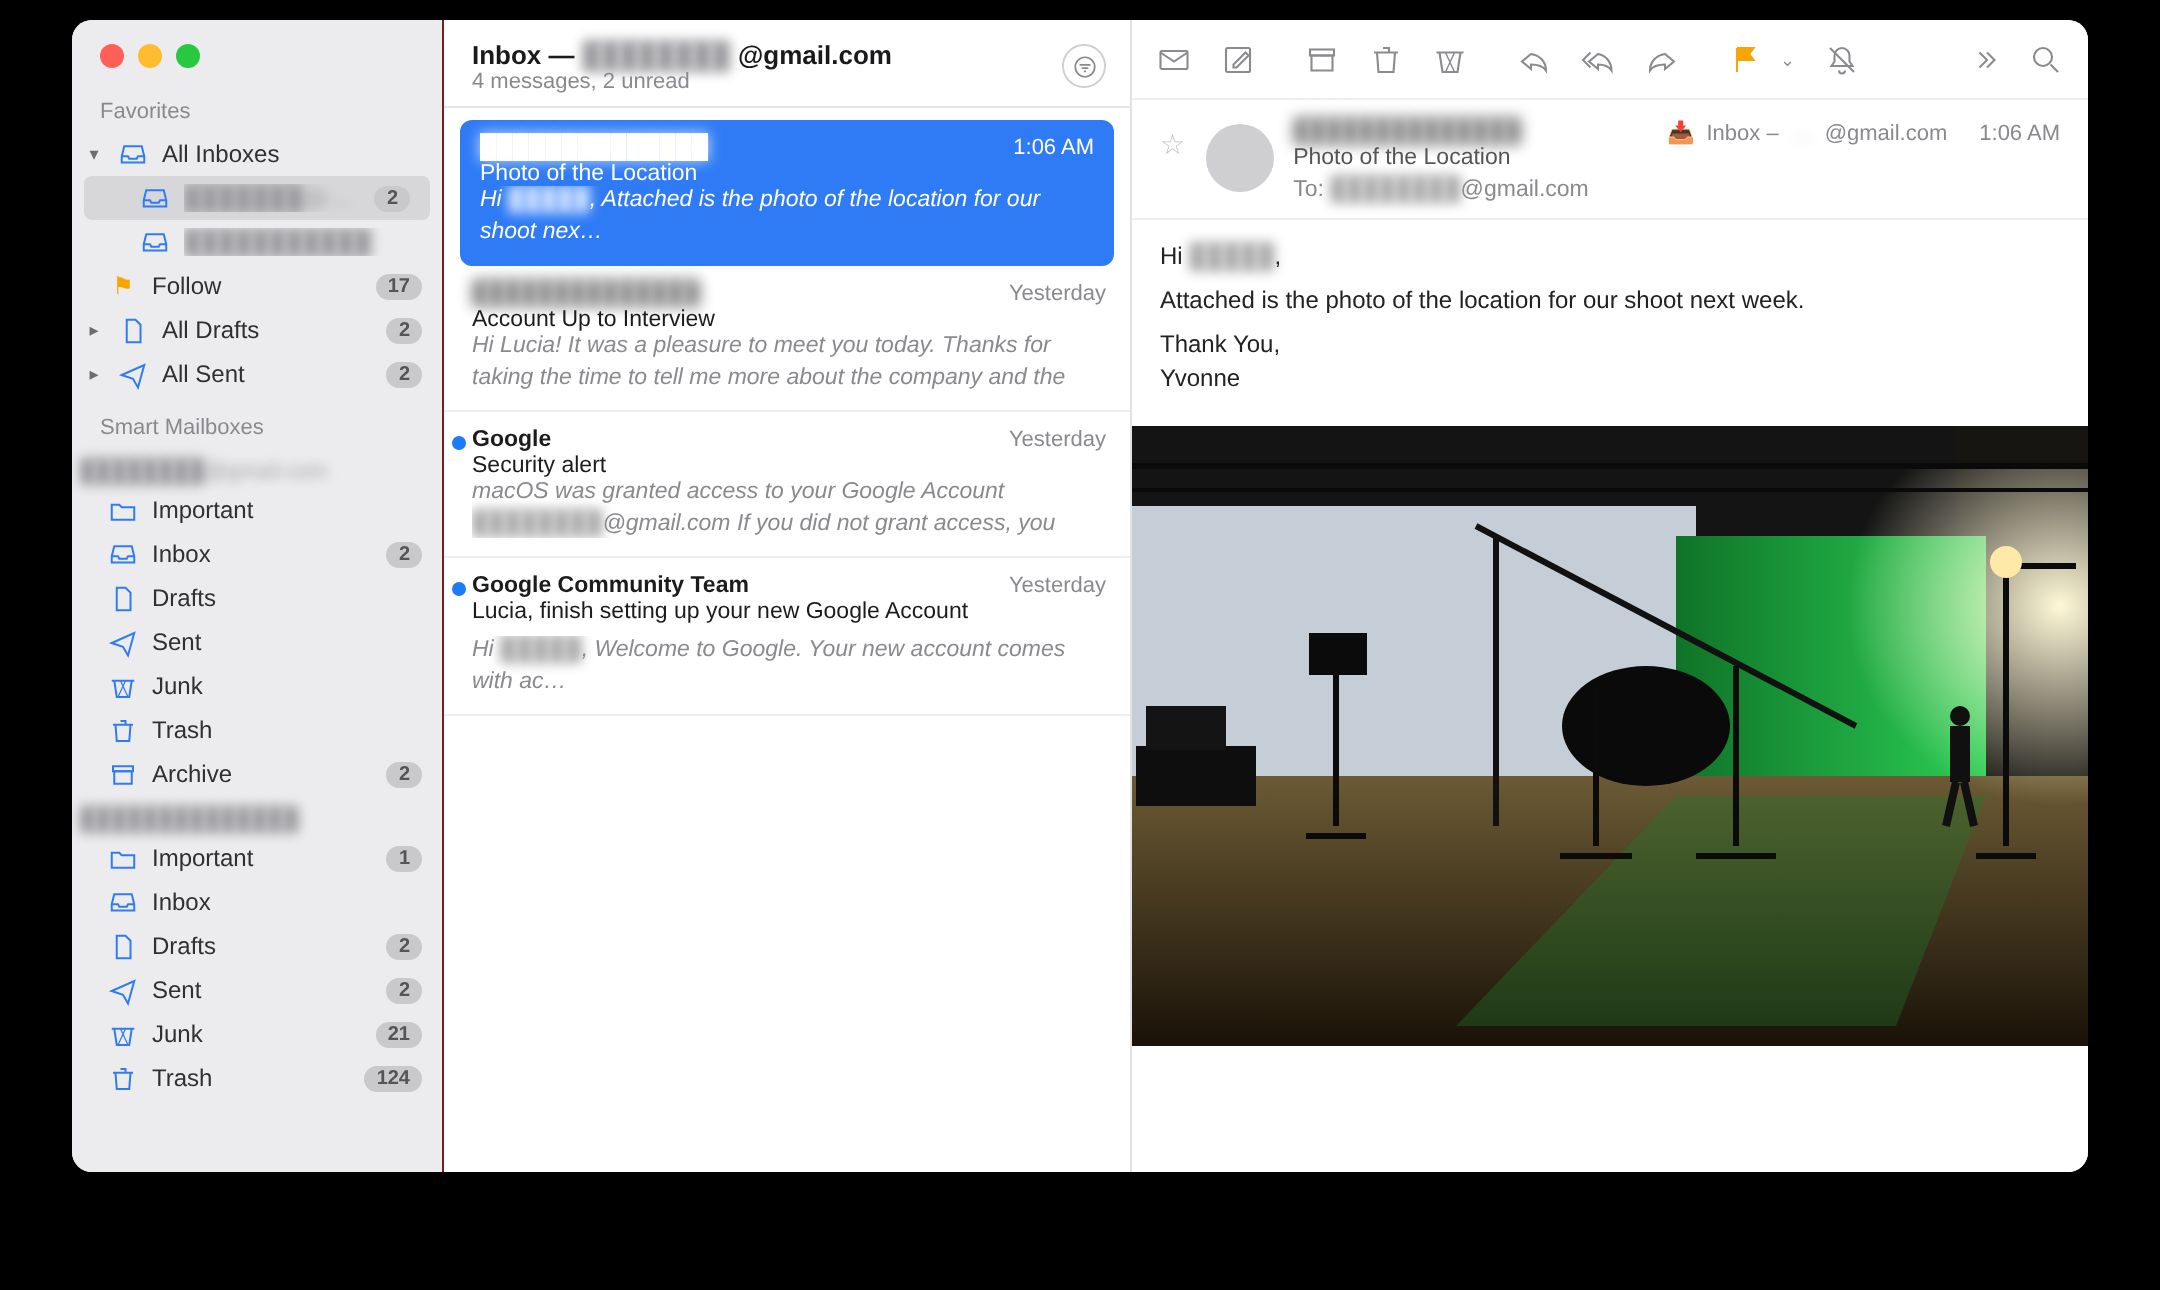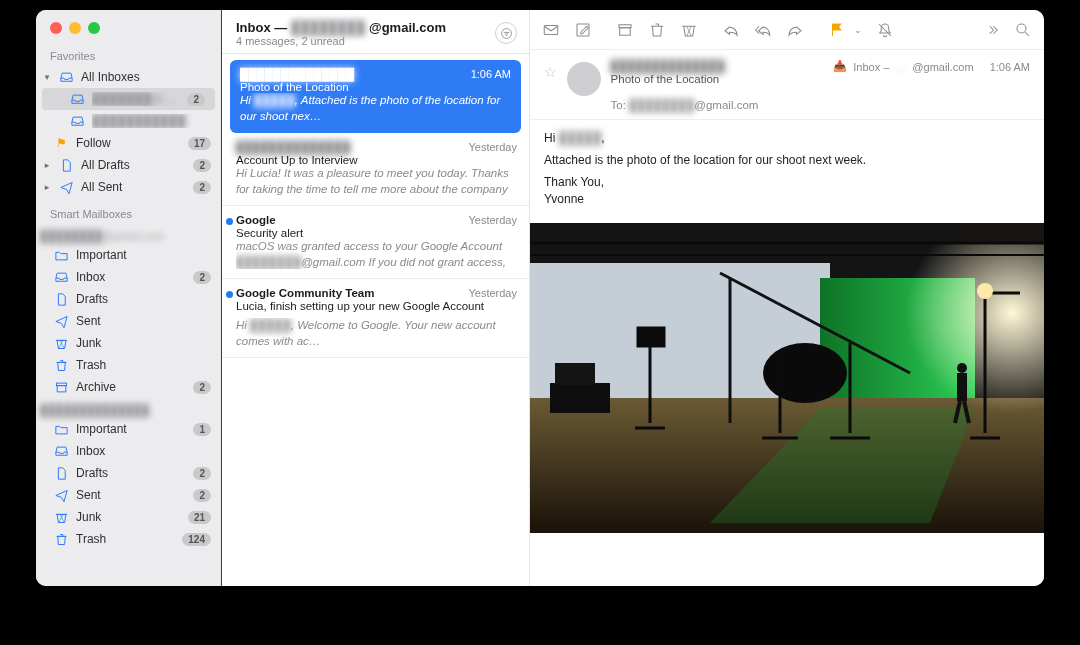--- a/index.html
+++ b/index.html
@@ -18,21 +18,21 @@
   .sb-item.sub.selected { background:#d7d7da; border-radius:4px; margin:0 6px; padding-left:28px;}
   .sb-item .disclosure { width:10px; text-align:center; color:#6d6d70; font-size:9px; margin-left:-12px;}
   .sb-item .label { flex:1; white-space:nowrap; overflow:hidden; text-overflow:ellipsis; color:#303032;}
   .sb-item .label.blur { color:transparent; text-shadow:0 0 6px #9a9a9e; }
   .sb-item .badge { background:#c9c9cc; color:#555; font-size:10px; font-weight:600; border-radius:8px; padding:1px 6px; min-width:16px; text-align:center;}
   .sb-icon { width:15px; height:14px; display:inline-flex; align-items:center; justify-content:center; color:#2f7bf6; flex-shrink:0;}
   .sb-scroll { overflow-y:auto; flex:1; }
   .sb-acct { padding:6px 12px 2px 4px; font-size:11px; color:transparent; text-shadow:0 0 6px #9a9a9e; }
 
   
-  .msglist { width:308px; background:#fff; display:flex; flex-direction:column; border-right:1px solid #e2e2e4;}
+  .msglist { width:344px; background:#fff; display:flex; flex-direction:column; border-right:1px solid #e2e2e4;}
   .ml-header { padding:10px 12px 6px 14px; border-bottom:1px solid #e6e6e8; display:flex; align-items:flex-start; gap:8px;}
   .ml-header .titles { flex:1; }
   .ml-header h1 { font-size:13px; font-weight:700; color:#1a1a1c; display:flex; align-items:center; gap:4px;}
   .ml-header h1 .blur { color:transparent; text-shadow:0 0 6px #9a9a9e; font-weight:700;}
   .ml-header .sub { font-size:11px; color:#8a8a8e; }
   .ml-filter { width:22px; height:22px; border:1px solid #cfcfd2; border-radius:11px; display:flex; align-items:center; justify-content:center; color:#8a8a8e; margin-top:2px;}
   .ml-item { padding:8px 12px 9px 14px; border-bottom:1px solid #eee; font-size:11.5px; position:relative; cursor:default;}
   .ml-item .dot { position:absolute; left:4px; top:12px; width:7px; height:7px; border-radius:50%; background:#1e7bf6;}
   .ml-item .row1 { display:flex; justify-content:space-between; align-items:baseline;}
   .ml-item .sender { font-weight:700; color:#1c1c1e; }
@@ -55,21 +55,21 @@
   .tb-icon svg { width:18px; height:18px; stroke:#8b8b8f; fill:none; stroke-width:1.4; }
   .tb-icon.flag svg { fill:#f7a500; stroke:#f7a500;}
   .tb-caret { font-size:9px; color:#8b8b8f; margin-left:-6px;}
 
   .msg-header { padding:10px 14px 8px 14px; border-bottom:1px solid #eee; display:flex; gap:10px; position:relative;}
   .star { color:#c4c4c7; font-size:14px; margin-top:4px;}
   .avatar { width:34px; height:34px; border-radius:50%; background:#cfcfd2; margin-top:2px;}
   .mh-lines { flex:1; font-size:11.5px; }
   .mh-from { font-weight:600; color:transparent; text-shadow:0 0 7px #888; }
   .mh-subject { color:#555; margin-top:1px;}
-  .mh-to { color:#8a8a8e; margin-top:14px;}
+  .mh-to { color:#8a8a8e; margin-top:4px;}
   .mh-to .blur { color:transparent; text-shadow:0 0 6px #aaa;}
   .mh-right { position:absolute; right:14px; top:10px; font-size:11px; color:#8a8a8e; display:flex; align-items:center; gap:6px;}
   .mh-right .blur { color:transparent; text-shadow:0 0 6px #aaa;}
 
   .msg-body { padding:10px 14px; font-size:12px; color:#222; }
   .msg-body p { margin-bottom:6px; line-height:1.35;}
   .msg-body .blur { color:transparent; text-shadow:0 0 6px #aaa;}
 
   
   .attachment { width:100%; height:310px; display:block; }

